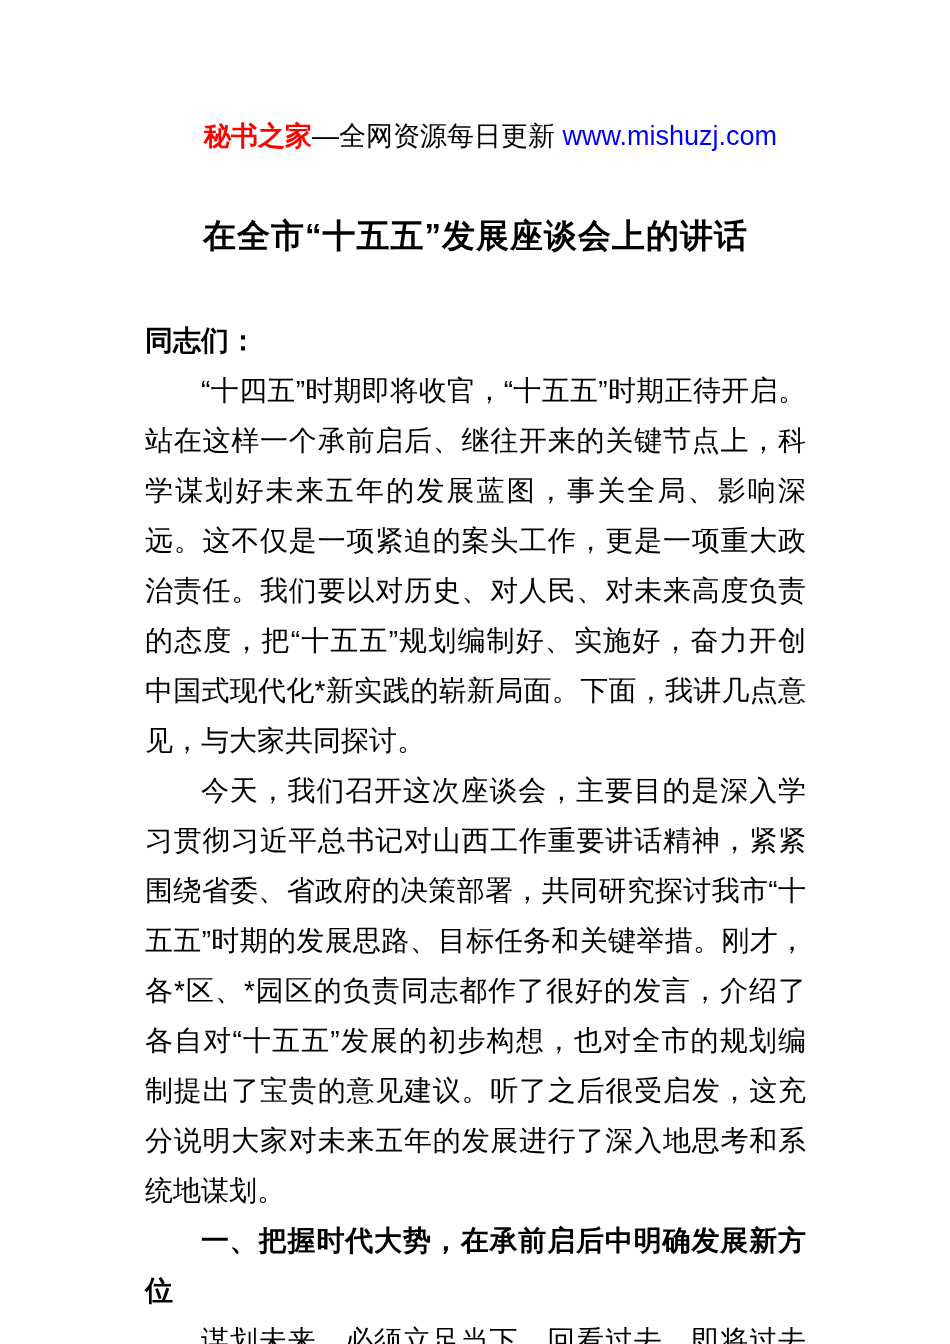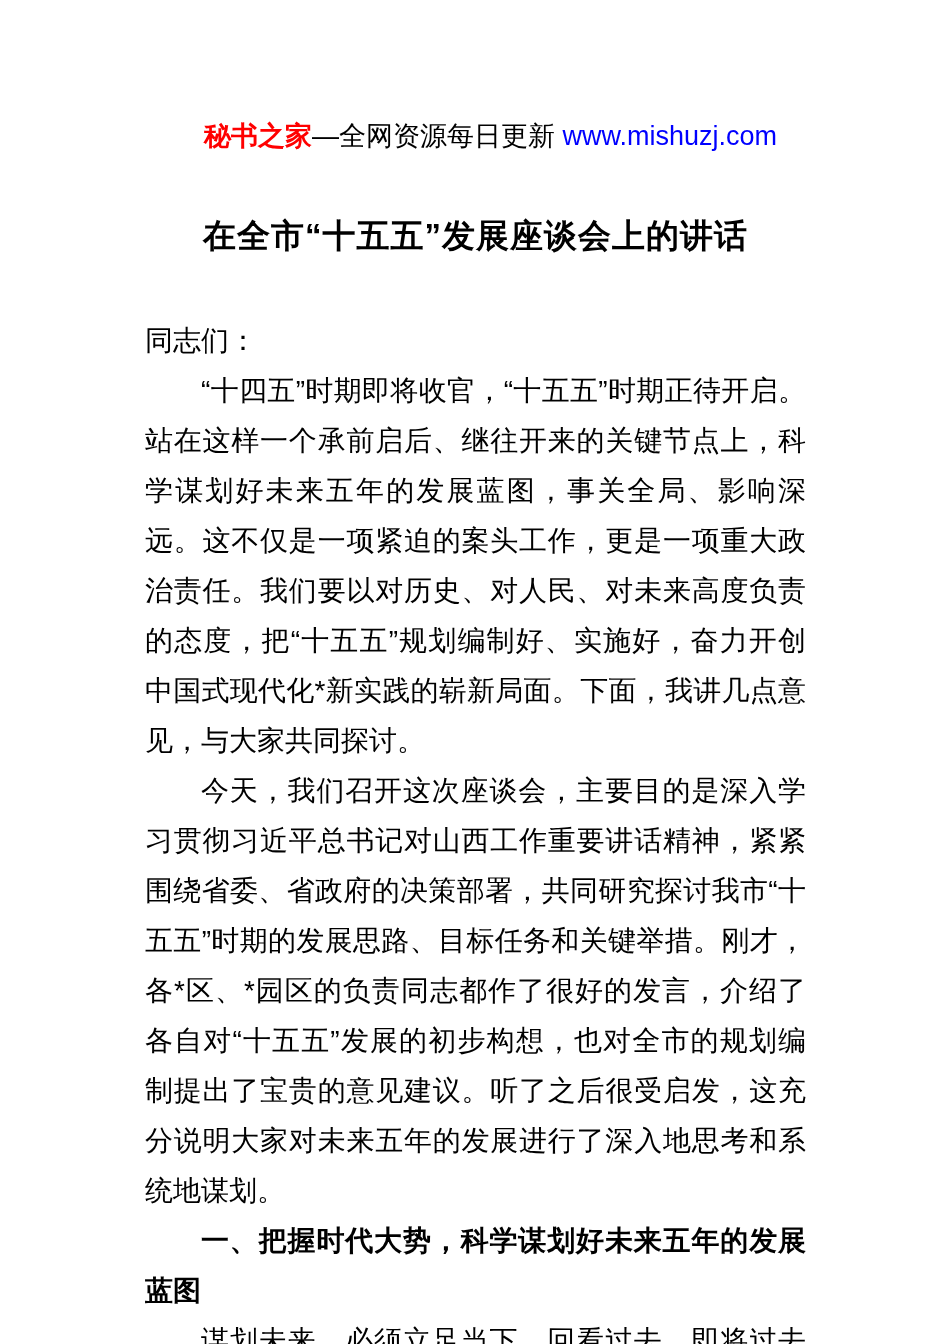--- a/index.html
+++ b/index.html
@@ -41,35 +41,36 @@
     font-size: 28px;
     line-height: 50px;
   }
   .para {
     margin: 0;
     text-align: justify;
     text-indent: 2em;
   }
   .para.salutation {
     text-indent: 0;
+    font-weight: bold;
   }
   .para.heading {
     font-weight: bold;
   }
 </style>
 </head>
 <body>
 
 <div class="page" style="background: rgb(255, 255, 255); color: rgb(0, 0, 0);">
   <div class="doc-header">
     <span class="brand" style="color: rgb(255, 0, 0);">秘书之家</span><span class="tagline">—全网资源每日更新 </span><span class="url" style="color: rgb(0, 0, 255);">www.mishuzj.com</span>
   </div>
 
   <h1 class="doc-title">在全市“十五五”发展座谈会上的讲话</h1>
 
   <div class="doc-body">
       <p class="para salutation">同志们：</p>
       <p class="para body">“十四五”时期即将收官，“十五五”时期正待开启。站在这样一个承前启后、继往开来的关键节点上，科学谋划好未来五年的发展蓝图，事关全局、影响深远。这不仅是一项紧迫的案头工作，更是一项重大政治责任。我们要以对历史、对人民、对未来高度负责的态度，把“十五五”规划编制好、实施好，奋力开创中国式现代化*新实践的崭新局面。下面，我讲几点意见，与大家共同探讨。</p>
       <p class="para body">今天，我们召开这次座谈会，主要目的是深入学习贯彻习近平总书记对山西工作重要讲话精神，紧紧围绕省委、省政府的决策部署，共同研究探讨我市“十五五”时期的发展思路、目标任务和关键举措。刚才，各*区、*园区的负责同志都作了很好的发言，介绍了各自对“十五五”发展的初步构想，也对全市的规划编制提出了宝贵的意见建议。听了之后很受启发，这充分说明大家对未来五年的发展进行了深入地思考和系统地谋划。</p>
-      <p class="para heading">一、把握时代大势，科学谋划好未来五年的发展蓝图</p>
+      <p class="para heading">一、把握时代大势，在承前启后中明确发展新方位</p>
       <p class="para body">谋划未来，必须立足当下、回看过去。即将过去的“十四五”时期，是*发展史上极不平凡的五年。面对百年</p>
     </div>
 </div>
 
 </body></html>

